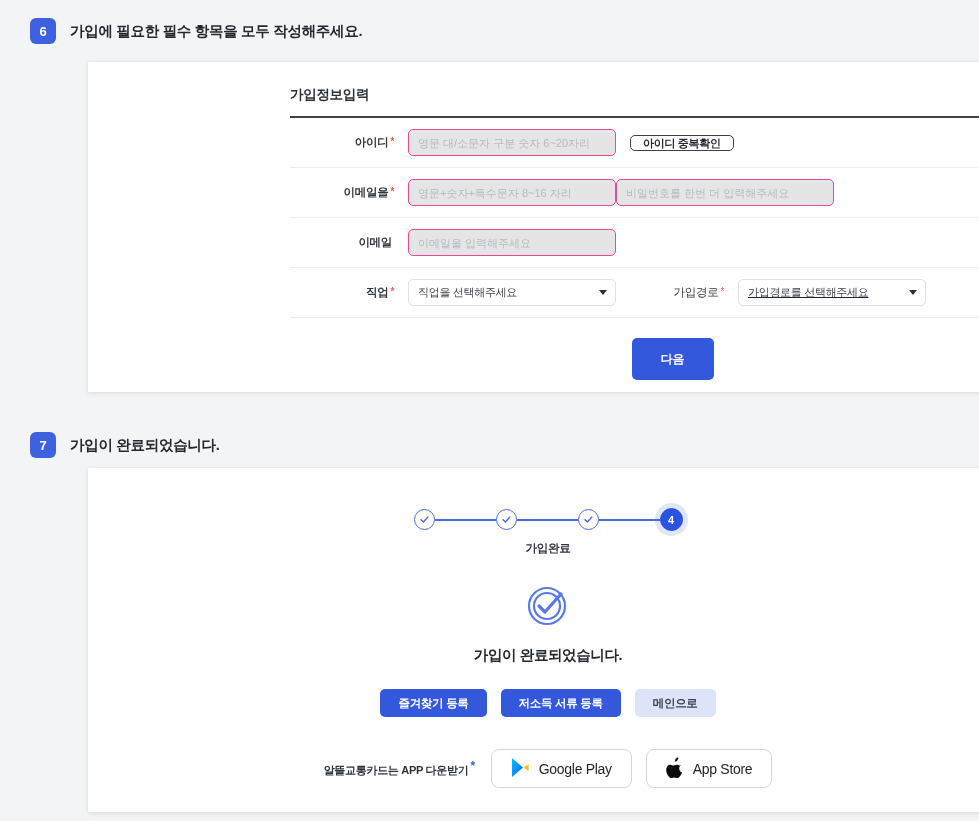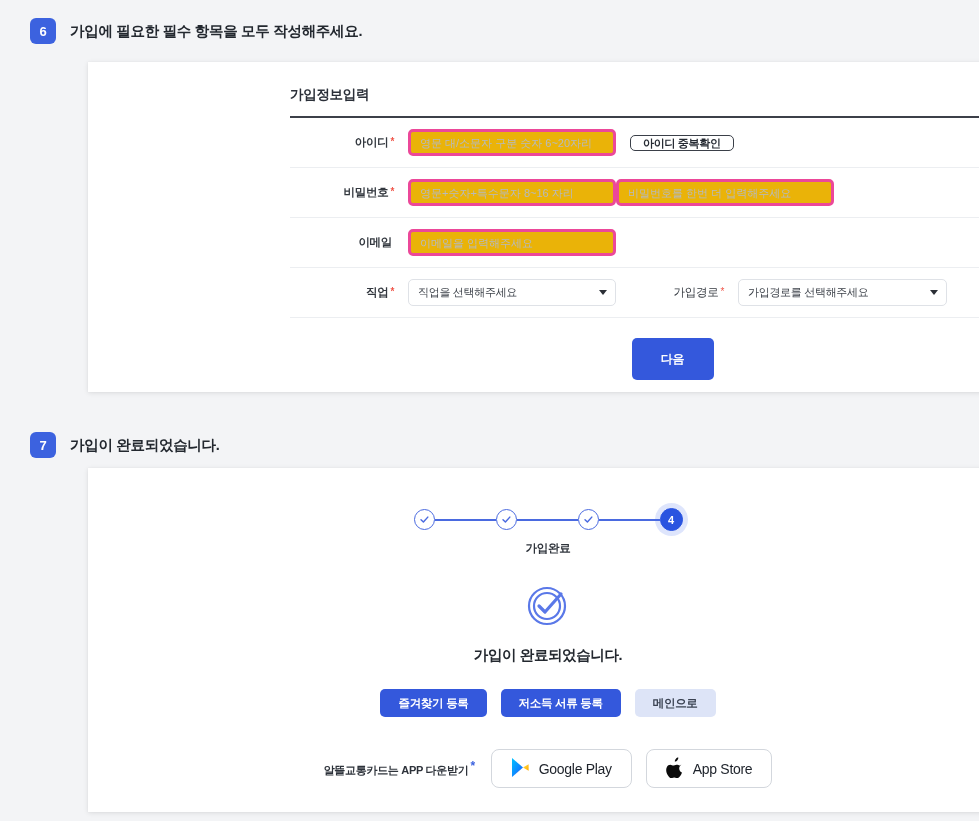--- a/index.html
+++ b/index.html
@@ -92,23 +92,23 @@
     font-size: 11.5px;
     font-weight: bold;
     color: #33383f;
     letter-spacing: -0.3px;
     white-space: nowrap;
   }
   .req { color: #f0564a; font-size: 10px; margin-left: 2px; vertical-align: 1px; }
 
   .txt-input {
     height: 27px;
-    border: 3px solid #ec4899;
+    border: 1px solid #ec4899;
     border-radius: 5px;
-    background: #eab308;
+    background: #e5e5e5;
     font-size: 11px;
     color: #31363d;
     padding: 0 9px;
     font-family: inherit;
     outline: none;
   }
   .txt-input::placeholder { color: #b5bac1; }
   .w-input { width: 208px; }
 
   .dup-btn {
@@ -324,21 +324,21 @@
       <div class="form-row">
         <div class="field-label">
           <span>아이디</span><span class="req">*</span>
         </div>
         <input class="txt-input w-input" type="text" placeholder="영문 대/소문자 구분 숫자 6~20자리" style="">
         <button class="dup-btn">아이디 중복확인</button>
       </div>
 
       <div class="form-row">
         <div class="field-label">
-          <span>비밀번호</span><span class="req">*</span>
+          <span>이메일을</span><span class="req">*</span>
         </div>
         <input class="txt-input w-input" type="password" placeholder="영문+숫자+특수문자 8~16 자리" style="">
         <input class="txt-input pw-confirm" type="password" placeholder="비밀번호를 한번 더 입력해주세요" style="">
       </div>
 
       <div class="form-row">
         <div class="field-label">
           <span>이메일</span><span class="req"></span>
         </div>
         <input class="txt-input w-input" type="text" placeholder="이메일을 입력해주세요" style="">
@@ -349,21 +349,21 @@
           <span>직업</span><span class="req">*</span>
         </div>
         <div class="sel-wrap">
           <div class="sel">직업을 선택해주세요</div>
           <span class="sel-arrow"></span>
         </div>
 
         <div class="inline-label">
           <span>가입경로</span><span class="req">*</span>
         </div>
-        <div class="sel-wrap" style="width:209px;">
+        <div class="sel-wrap" style="width:188px;text-decoration:underline;">
           <div class="sel">가입경로를 선택해주세요</div>
           <span class="sel-arrow"></span>
         </div>
       </div>
 
       <div class="submit-row">
         <button class="btn-primary">다음</button>
       </div>
 
     </div>

